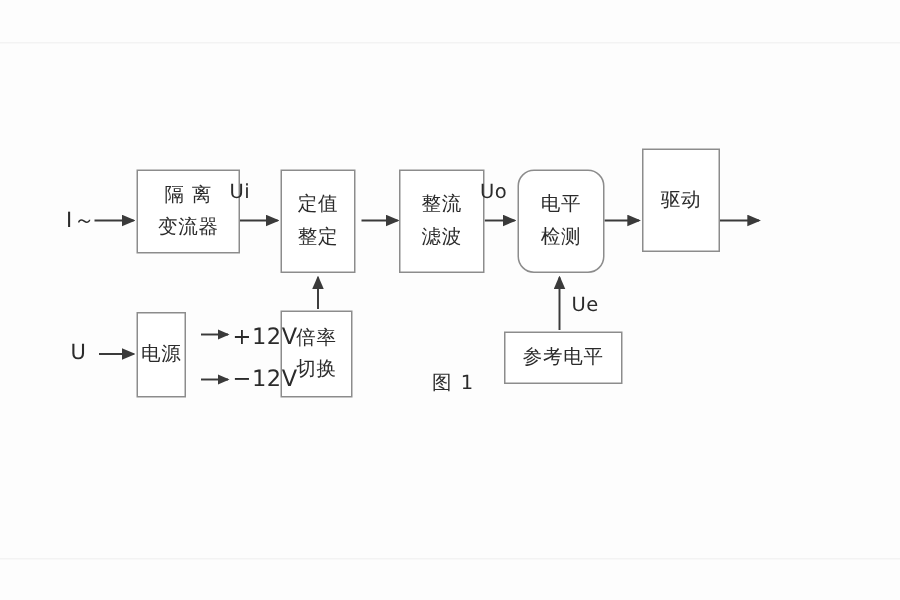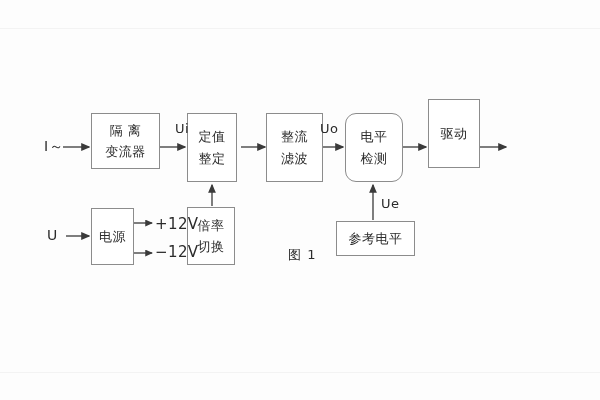--- a/index.html
+++ b/index.html
@@ -104,38 +104,38 @@
   <div class="blk" style="left:345px;top:113px;width:58px;height:69px;border-radius:11px;">
     <span class="ln">电平</span>
     <span class="ln">检测</span>
   </div>
 
   <div class="blk one-line" style="left:428px;top:99px;width:52px;height:69px;">
     <span class="ln">驱动</span>
   </div>
 
 
-  <div class="blk one-line" style="left:91px;top:208px;width:43px;height:57px;">
+  <div class="blk one-line" style="left:91px;top:208px;width:33px;height:57px;">
     <span class="ln">电源</span>
   </div>
 
   <div class="blk" style="left:187px;top:207px;width:48px;height:58px;">
     <span class="ln">倍率</span>
     <span class="ln">切换</span>
   </div>
 
   <div class="blk one-line wide" style="left:336px;top:221px;width:79px;height:35px;">
     <span class="ln">参考电平</span>
   </div>
 
   <div class="lbl port" style="left:44px;top:138px;">I～</div>
 
   <div class="lbl port" style="left:47px;top:227px;">U</div>
 
-  <div class="lbl sig" style="left:175px;top:121px;">Ui</div>
+  <div class="lbl sig" style="left:153px;top:121px;">Ui</div>
 
   <div class="lbl sig" style="left:320px;top:121px;">Uo</div>
 
   <div class="lbl sig" style="left:381px;top:196px;">Ue</div>
 
   <div class="lbl volt" style="left:155px;top:215px;">+12V</div>
 
   <div class="lbl volt" style="left:155px;top:243px;">−12V</div>
 
   <div class="lbl cap" style="left:288px;top:246px;">图 1</div>

